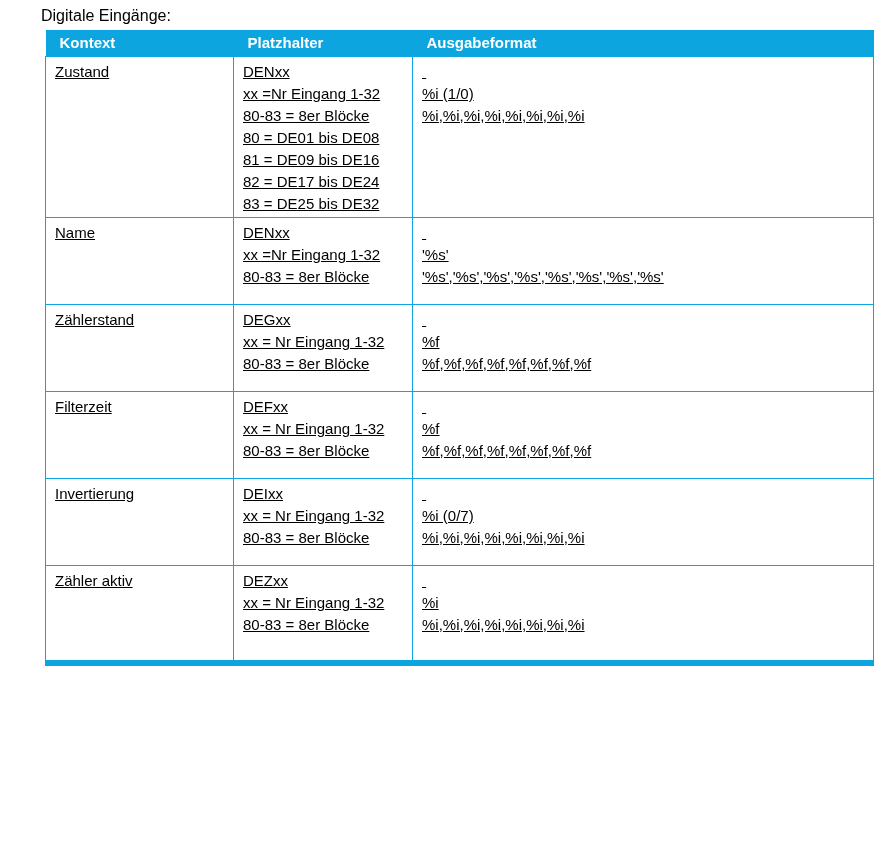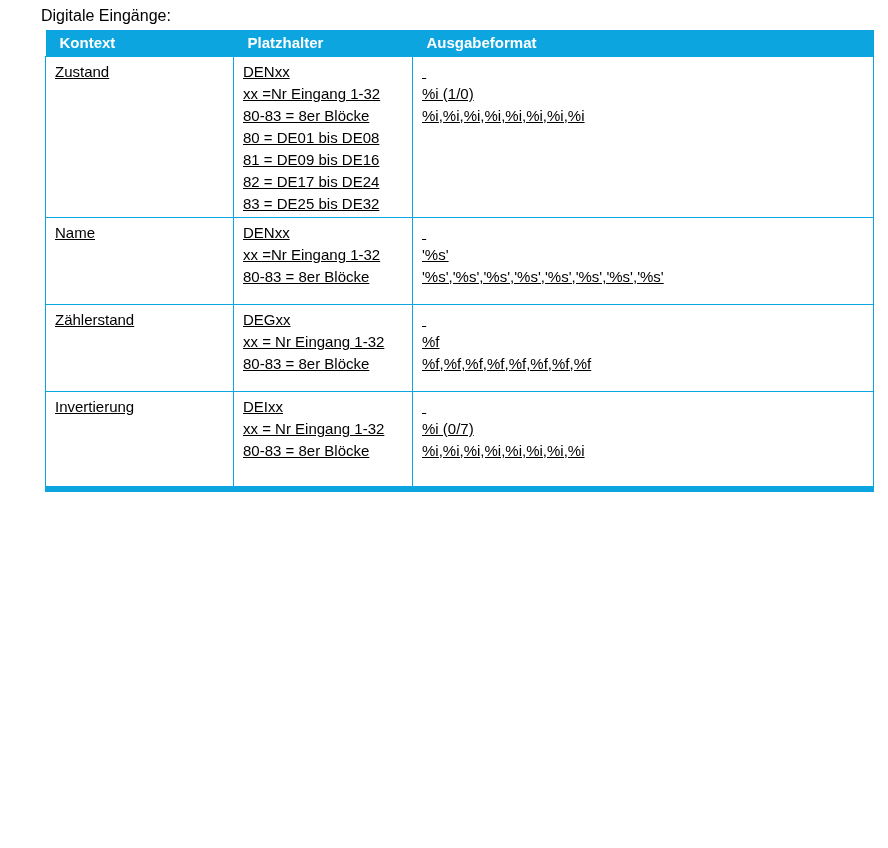--- a/index.html
+++ b/index.html
@@ -117,28 +117,58 @@
             <div class="line">80-83 = 8er Blöcke</div>
           </td>
           <td>
             <div class="line">&nbsp;</div>
             <div class="line">%f</div>
             <div class="line">%f,%f,%f,%f,%f,%f,%f,%f</div>
           </td>
         </tr>
         <tr>
           <td>
+            <div class="line">Filterzeit</div>
+          </td>
+          <td>
+            <div class="line">DEFxx</div>
+            <div class="line">xx = Nr Eingang 1-32</div>
+            <div class="line">80-83 = 8er Blöcke</div>
+          </td>
+          <td>
+            <div class="line">&nbsp;</div>
+            <div class="line">%f</div>
+            <div class="line">%f,%f,%f,%f,%f,%f,%f,%f</div>
+          </td>
+        </tr>
+        <tr>
+          <td>
             <div class="line">Invertierung</div>
           </td>
           <td>
             <div class="line">DEIxx</div>
             <div class="line">xx = Nr Eingang 1-32</div>
             <div class="line">80-83 = 8er Blöcke</div>
           </td>
           <td>
             <div class="line">&nbsp;</div>
             <div class="line">%i (0/7)</div>
             <div class="line">%i,%i,%i,%i,%i,%i,%i,%i</div>
           </td>
         </tr>
+        <tr>
+          <td>
+            <div class="line">Zähler aktiv</div>
+          </td>
+          <td>
+            <div class="line">DEZxx</div>
+            <div class="line">xx = Nr Eingang 1-32</div>
+            <div class="line">80-83 = 8er Blöcke</div>
+          </td>
+          <td>
+            <div class="line">&nbsp;</div>
+            <div class="line">%i</div>
+            <div class="line">%i,%i,%i,%i,%i,%i,%i,%i</div>
+          </td>
+        </tr>
       </tbody>
   </table>
 </div>
 
 </body></html>

